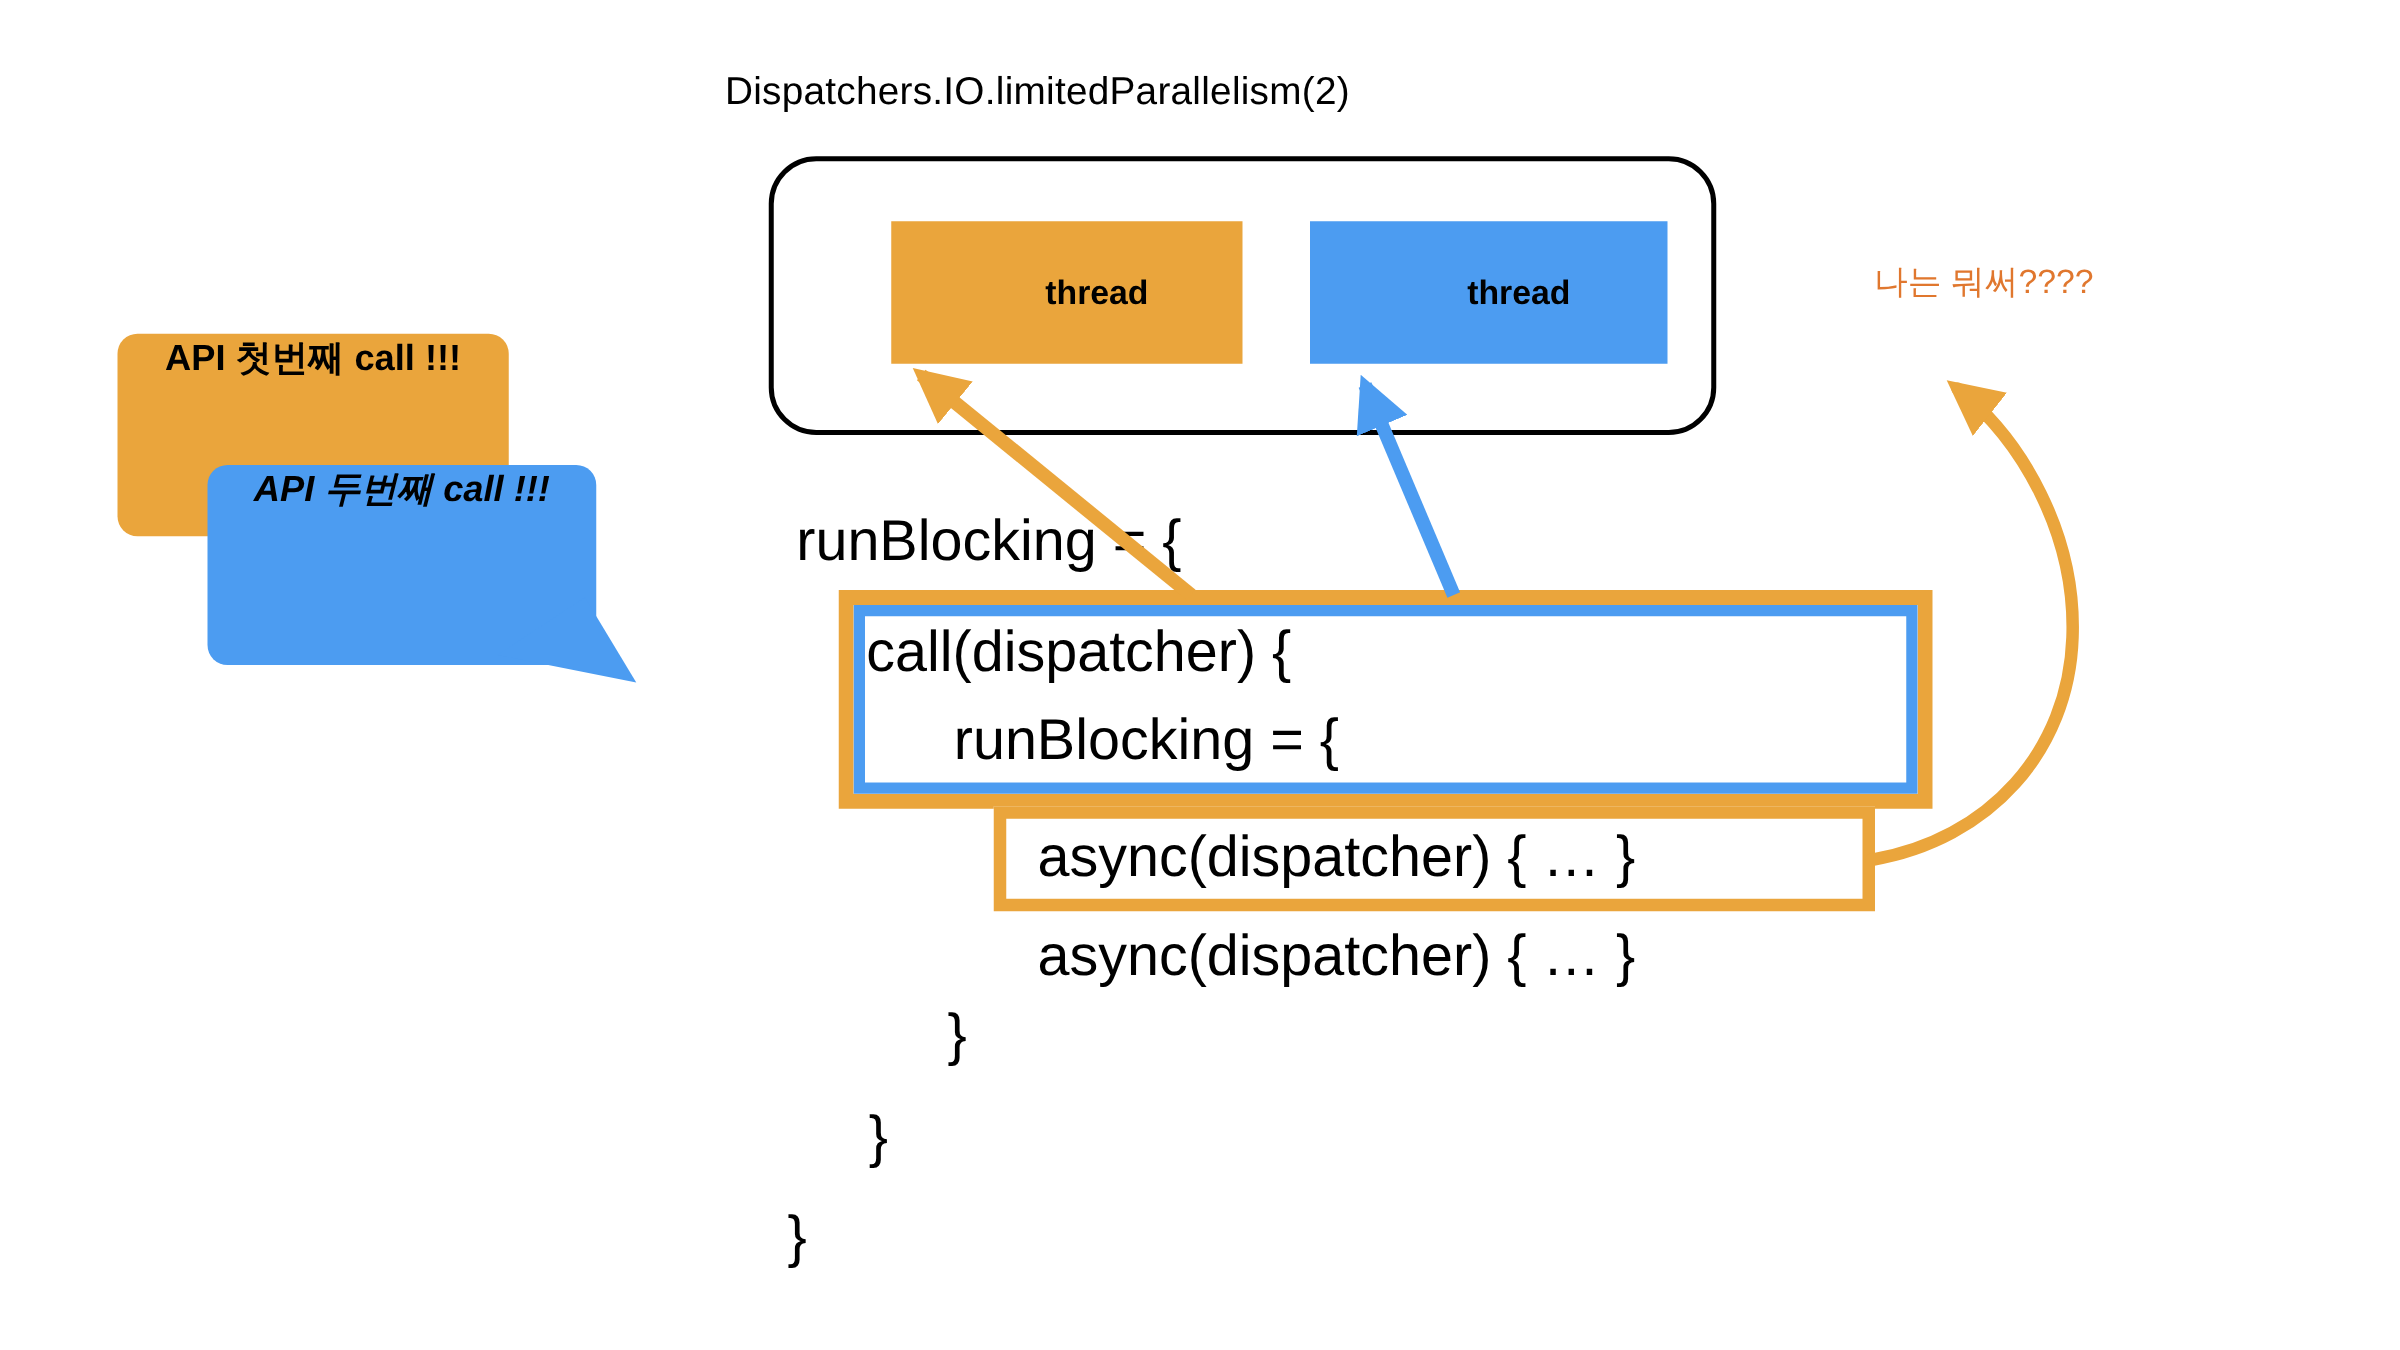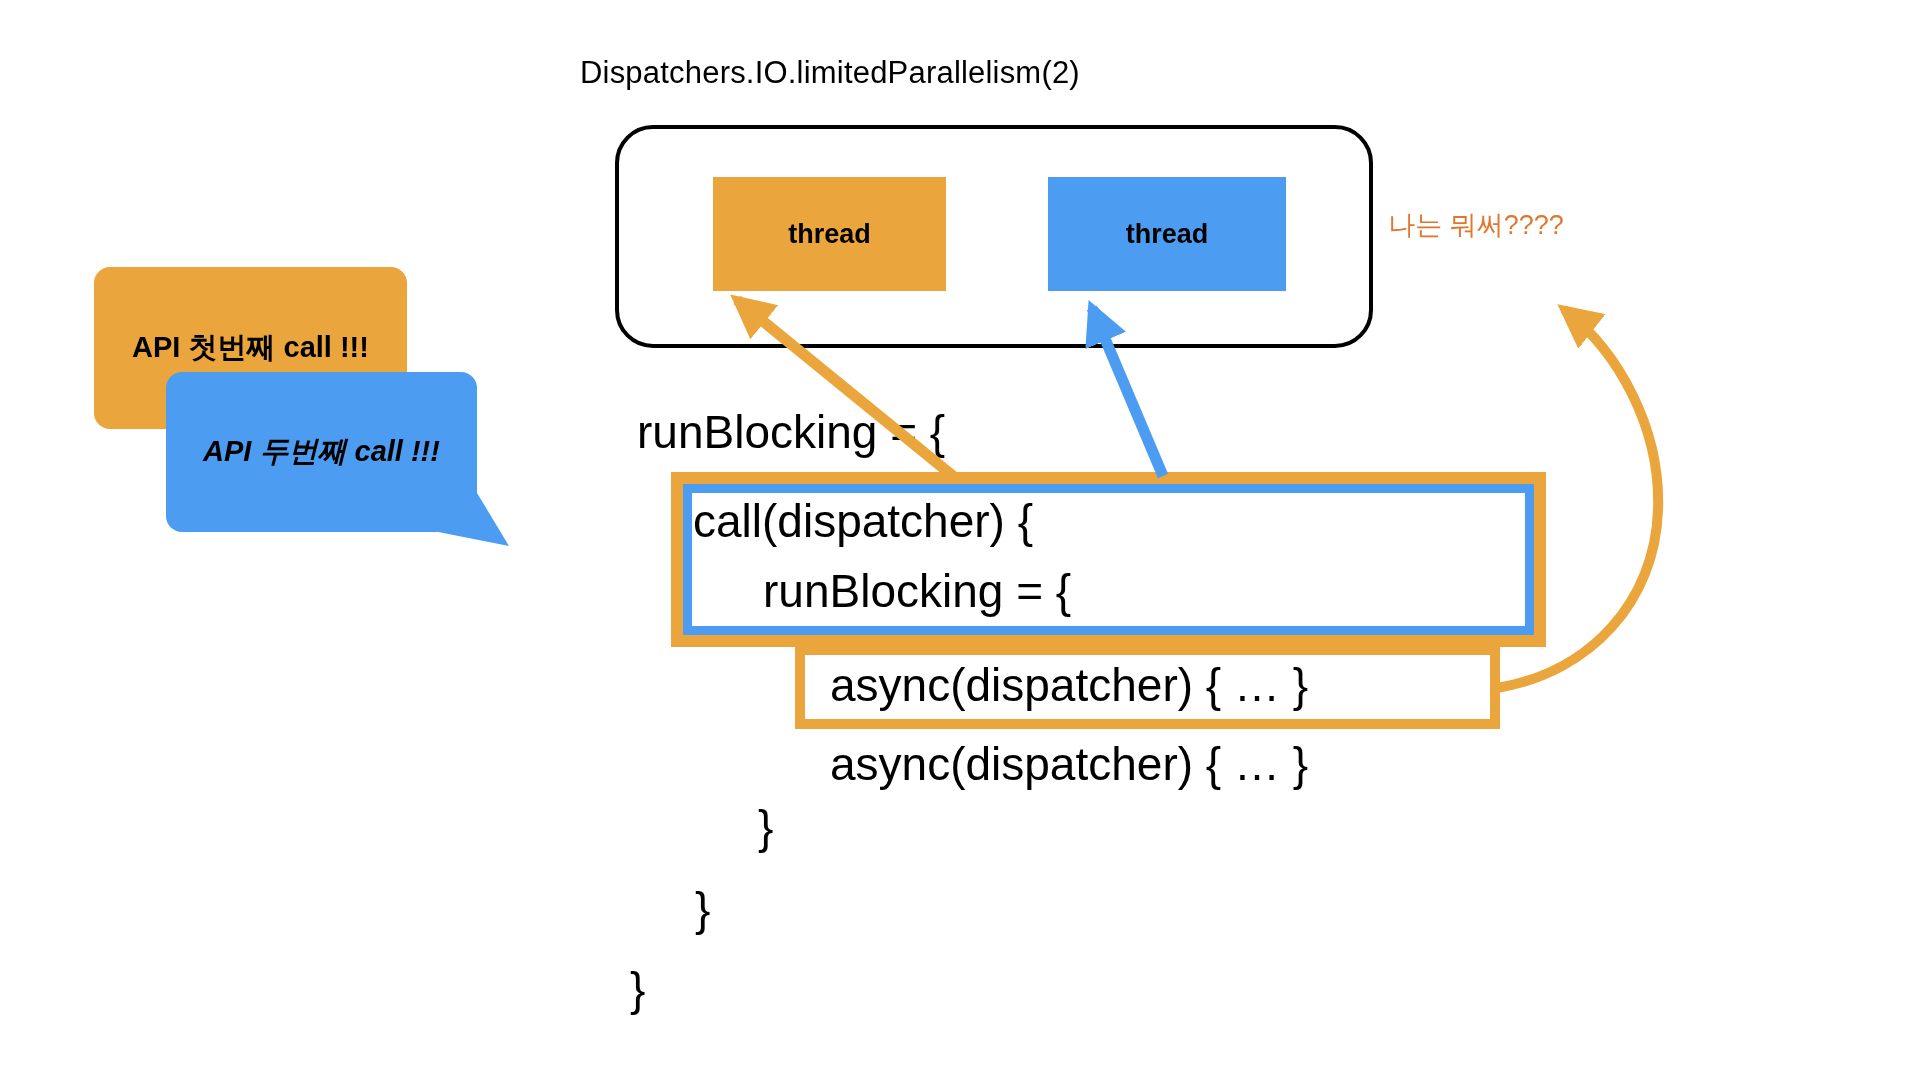--- a/index.html
+++ b/index.html
@@ -15,34 +15,34 @@
     font-size:31px;font-weight:400;letter-spacing:0.2px;
   }
 
   
   .pool{
     left:615px;top:125px;width:750px;height:215px;
     border:4px solid #000;border-radius:38px;background:#fff;z-index:1;
   }
   .thread{
     height:114px;top:177px;display:flex;align-items:center;justify-content:center;
-    font-size:27px;font-weight:600;color:#000;z-index:2;
+    font-size:27px;font-weight:600;color:#000;z-index:2;padding-left:48px;
   }
   .thread.t0{left:713px;width:233px;}
   .thread.t1{left:1048px;width:238px;}
 
   
   .note{
-    left:1346px;top:208px;width:260px;text-align:center;
+    left:1457px;top:208px;width:260px;text-align:center;
     font-size:27px;font-weight:500;line-height:35px;z-index:2;
   }
 
   
   .bubble{
-    display:flex;align-items:center;justify-content:center;
+    display:flex;align-items:flex-start;justify-content:center;
     font-size:29px;font-weight:700;color:#000;border-radius:16px;
   }
   .bubble.first{left:94px;top:267px;width:313px;height:162px;z-index:2;}
   .bubble.second{left:166px;top:372px;width:311px;height:160px;z-index:3;font-style:italic;}
 
   
   .code{font-size:46px;font-weight:400;line-height:54px;white-space:pre;z-index:4;color:#000;}
   .c1{left:637px;top:405px;}
   .c2{left:693px;top:494px;}
   .c3{left:763px;top:564px;}

